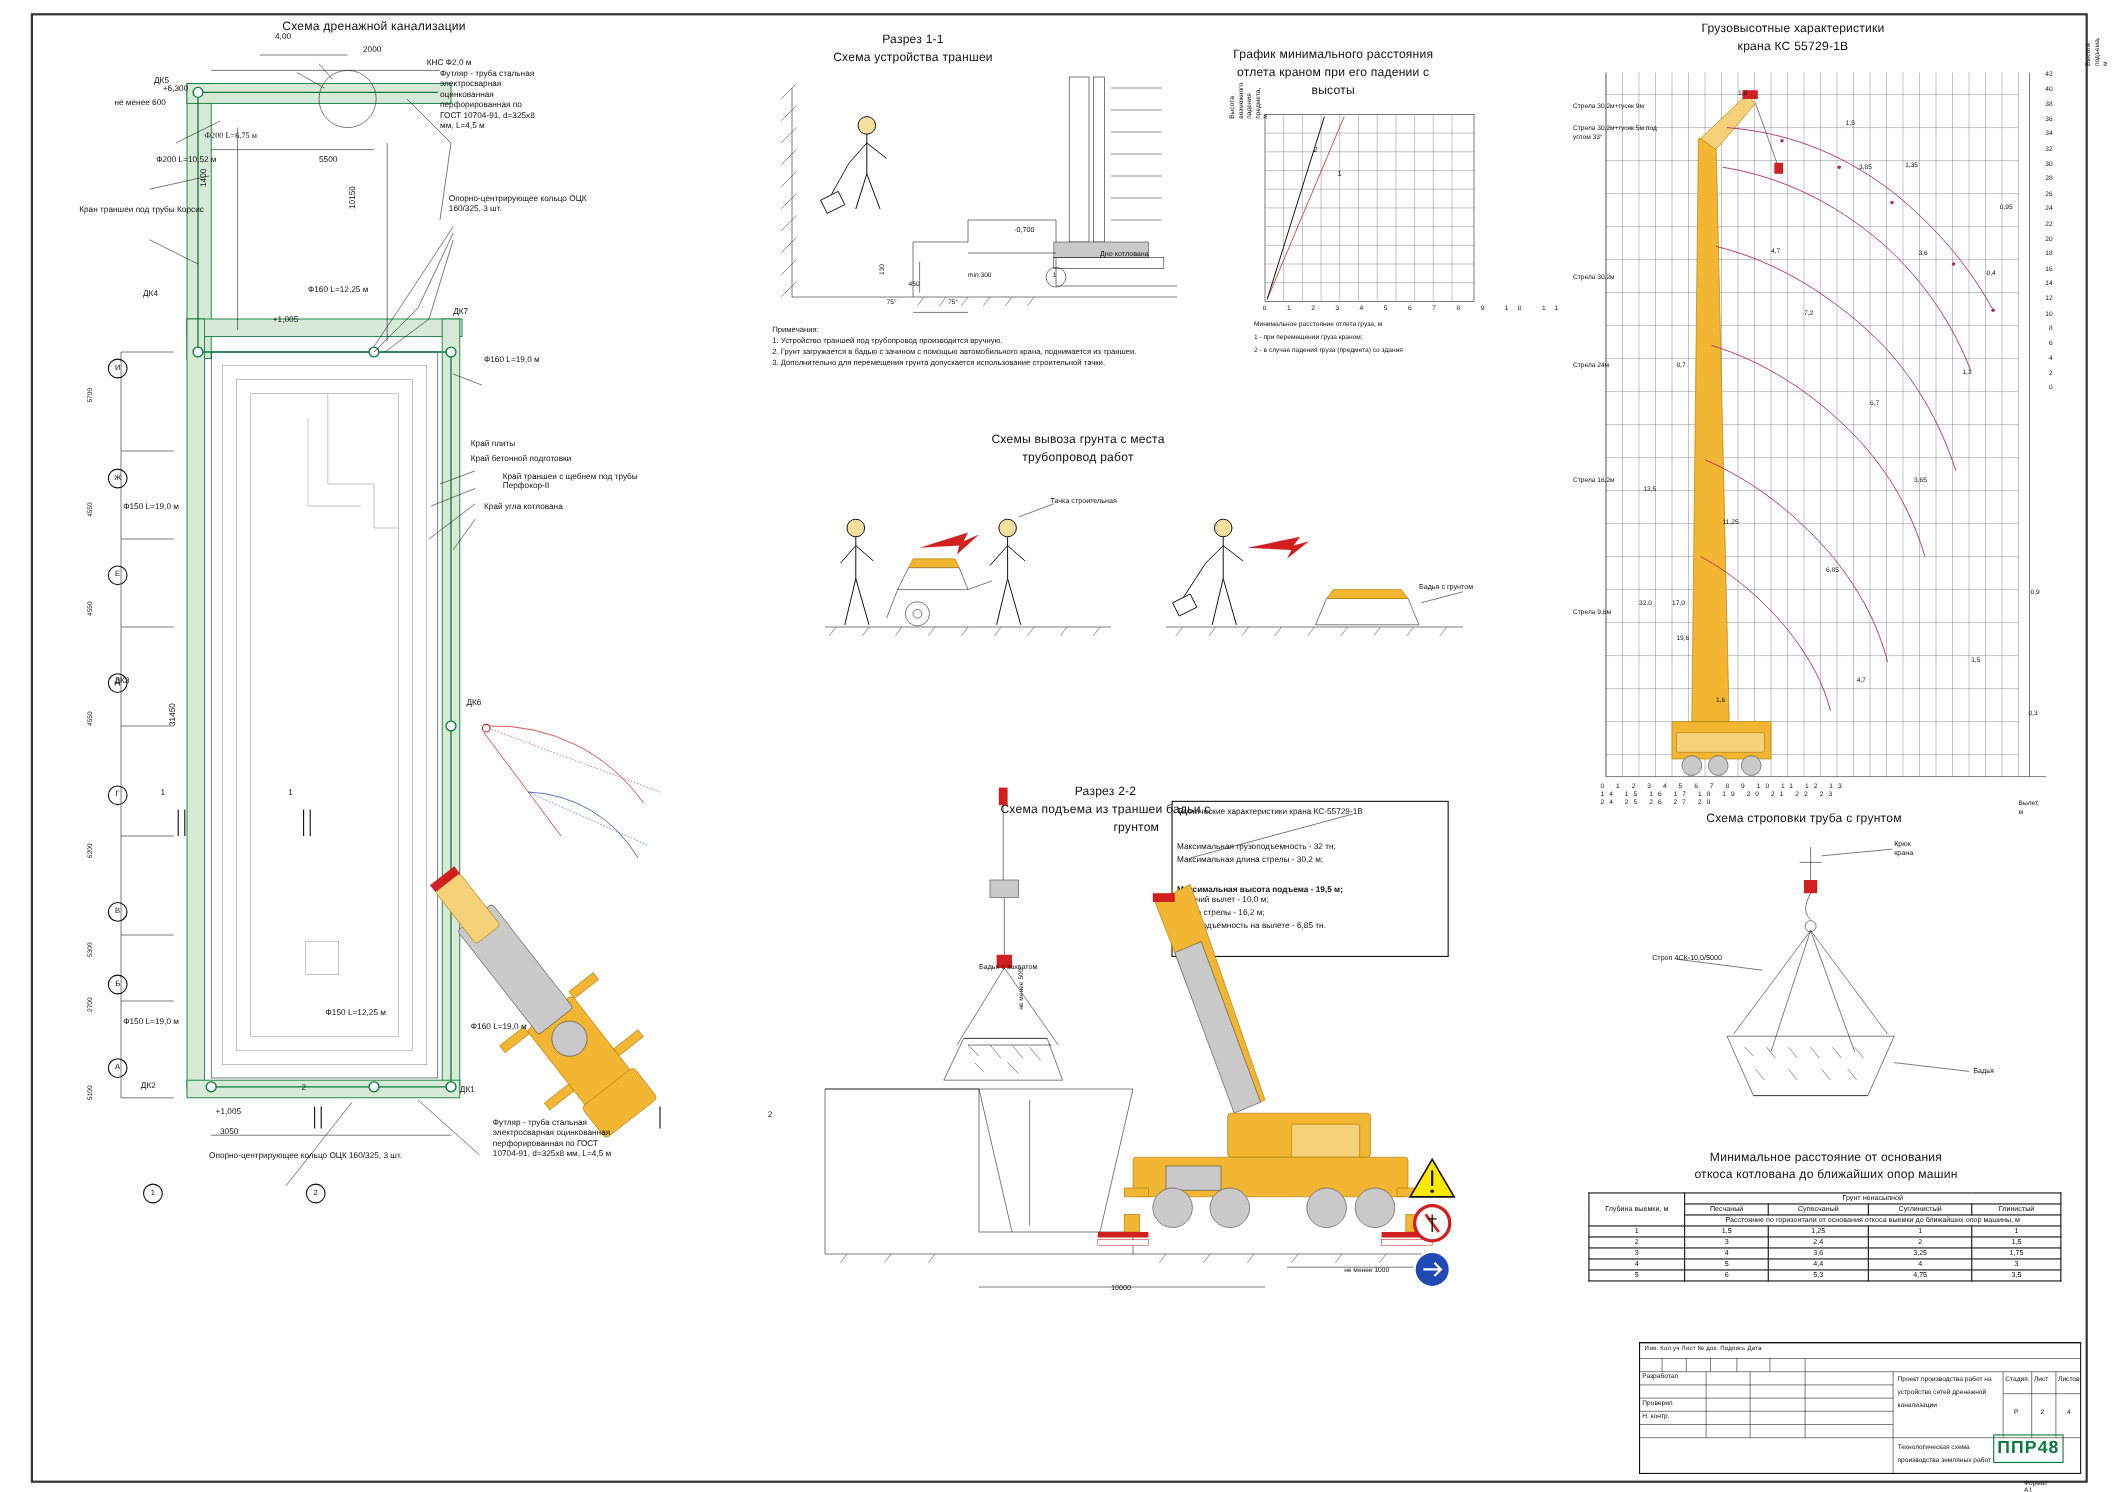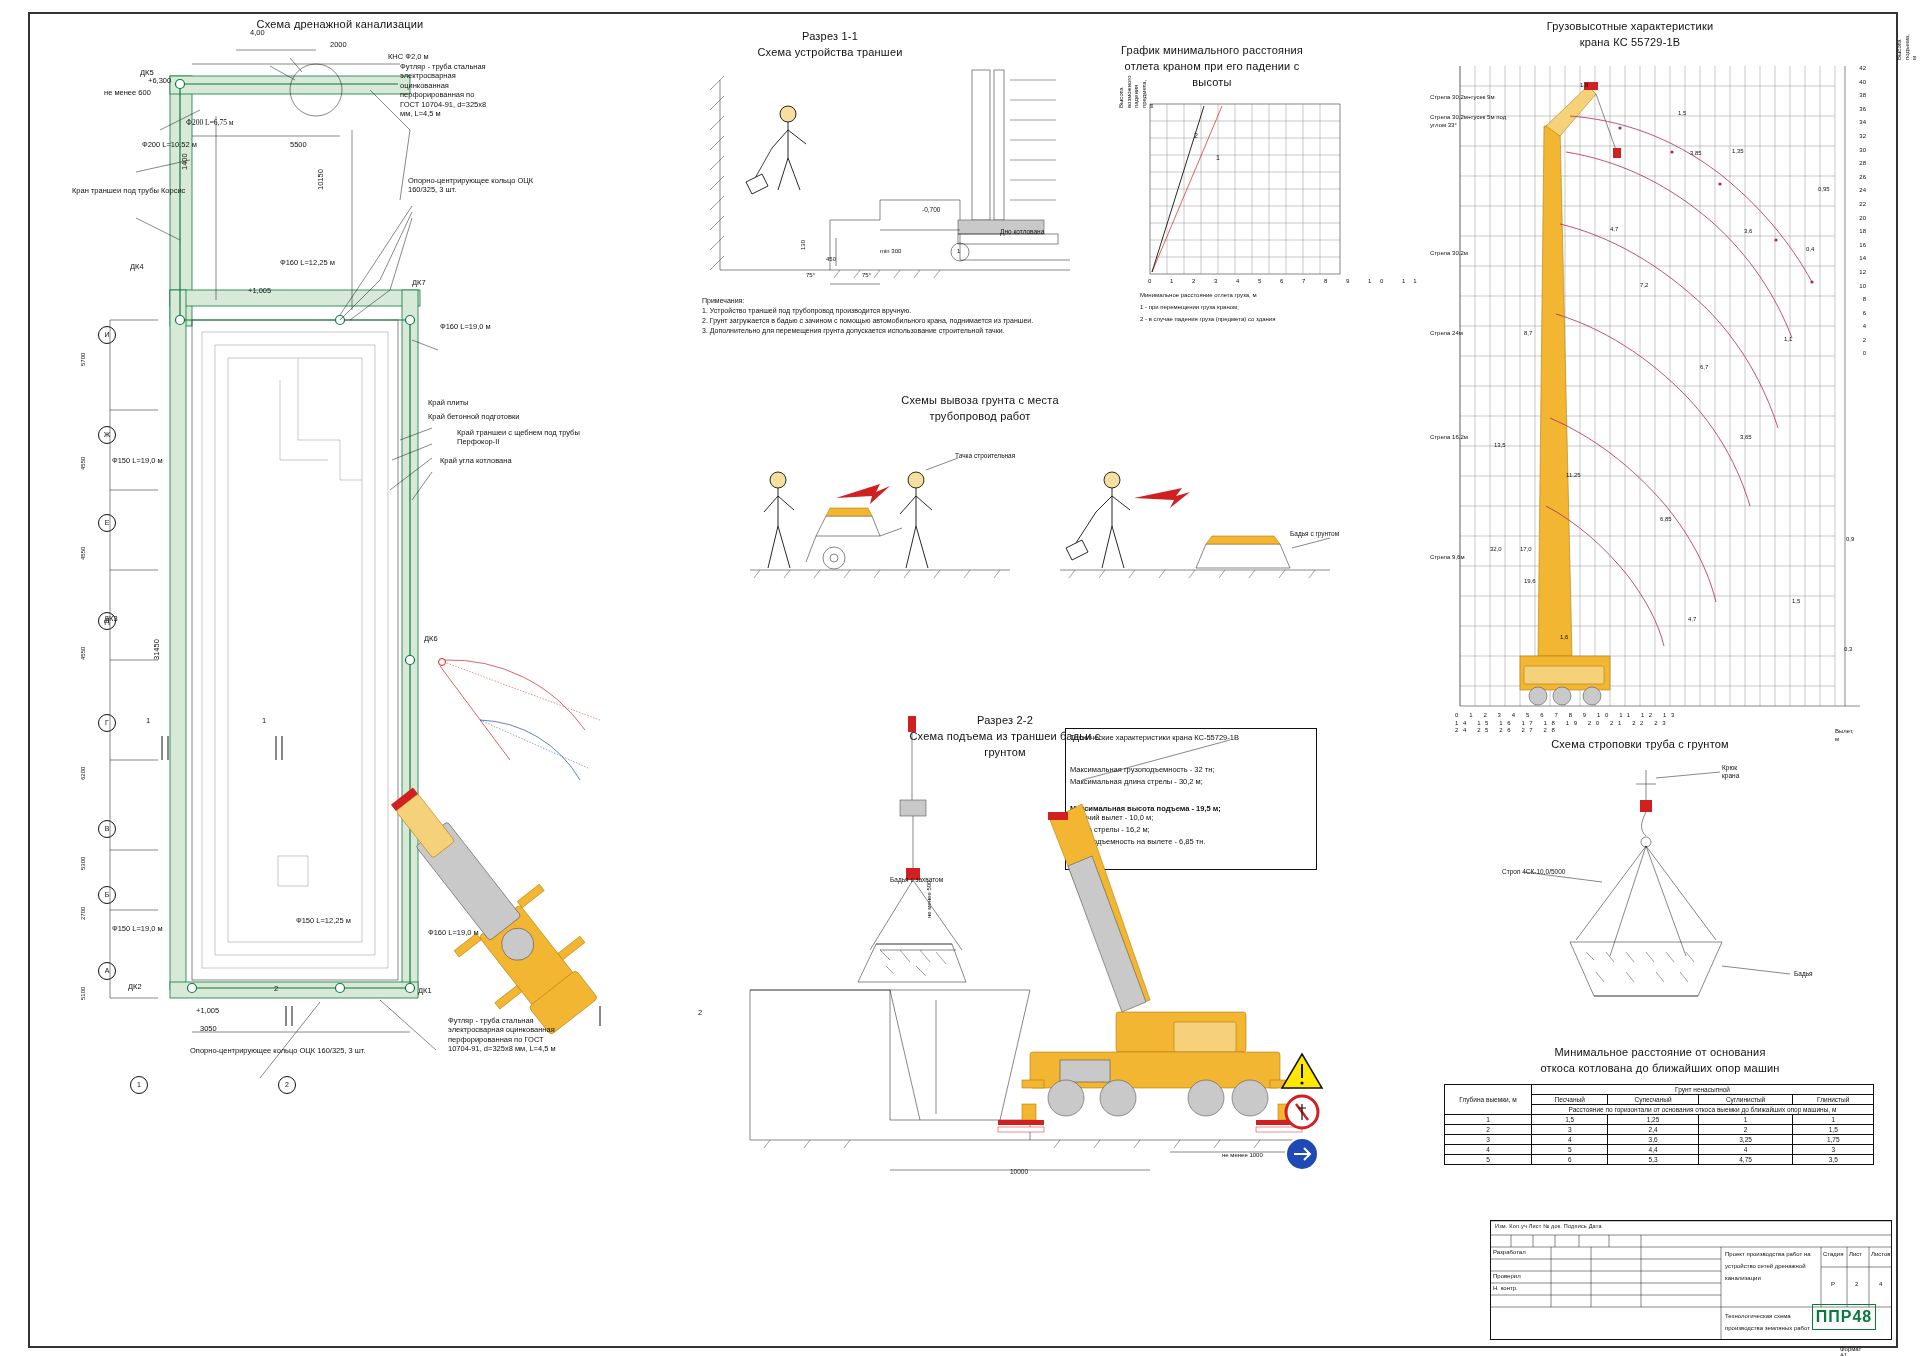--- a/index.html
+++ b/index.html
@@ -405,21 +405,21 @@
     </g>
     <path class="thin" d="M196 30 L228 18"></path>
     <path class="thin" d="M562 108 L600 98"></path>
   </svg>
 
   <div class="lbl sm" style="left:955px;top:452px;">Тачка строительная</div>
   <div class="lbl sm" style="left:1290px;top:530px;">Бадья с грунтом</div>
 
   <div class="ttl" style="left:890px;top:714px;width:230px;">Разрез 2-2</div>
   <div class="ttl" style="left:880px;top:730px;width:250px;">Схема подъема из траншеи бадьи с</div>
-  <div class="ttl" style="left:880px;top:746px;width:250px;">грунтом</div>
+  <div class="ttl" style="left:908px;top:746px;width:250px;">грунтом</div>
 
   <div style="position:absolute;left:1065px;top:728px;width:250px;height:140px;border:.8px solid #111;">
     <div class="lbl" style="left:4px;top:4px;width:242px;">Технические        характеристики        крана КС-55729-1В</div>
     <div class="lbl" style="left:4px;top:36px;">Максимальная грузоподъемность - 32 тн;</div>
     <div class="lbl" style="left:4px;top:48px;">Максимальная длина стрелы - 30,2 м;</div>
     <div class="lbl" style="left:4px;top:75px;font-weight:bold;">Максимальная высота подъема - 19,5 м;</div>
     <div class="lbl" style="left:4px;top:84px;">Рабочий вылет - 10,0 м;</div>
     <div class="lbl" style="left:4px;top:96px;">Длина стрелы - 16,2 м;</div>
     <div class="lbl" style="left:4px;top:108px;">Грузоподъемность на вылете - 6,85 тн.</div>
   </div>

